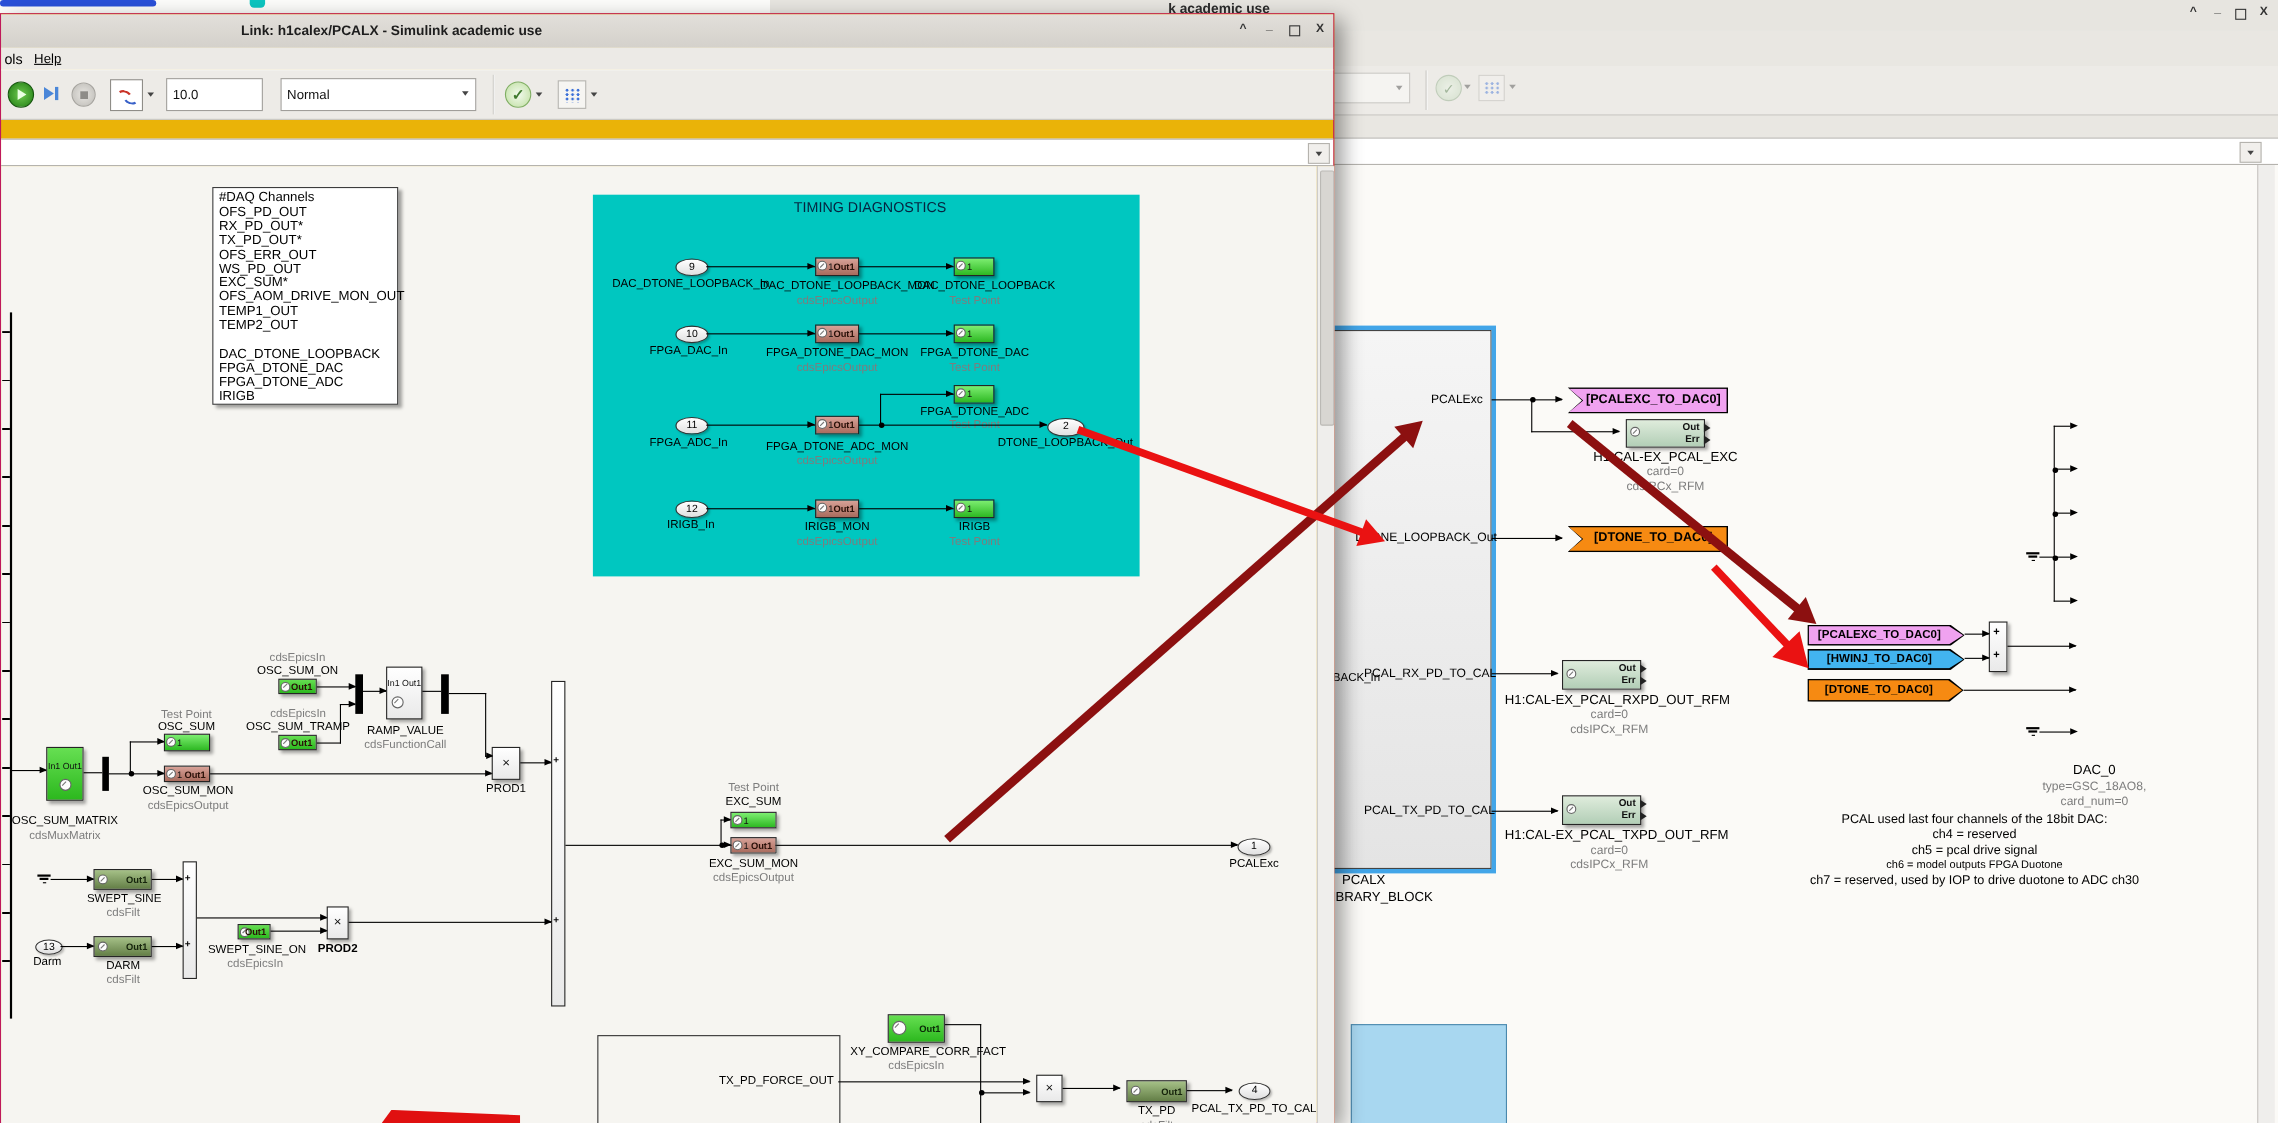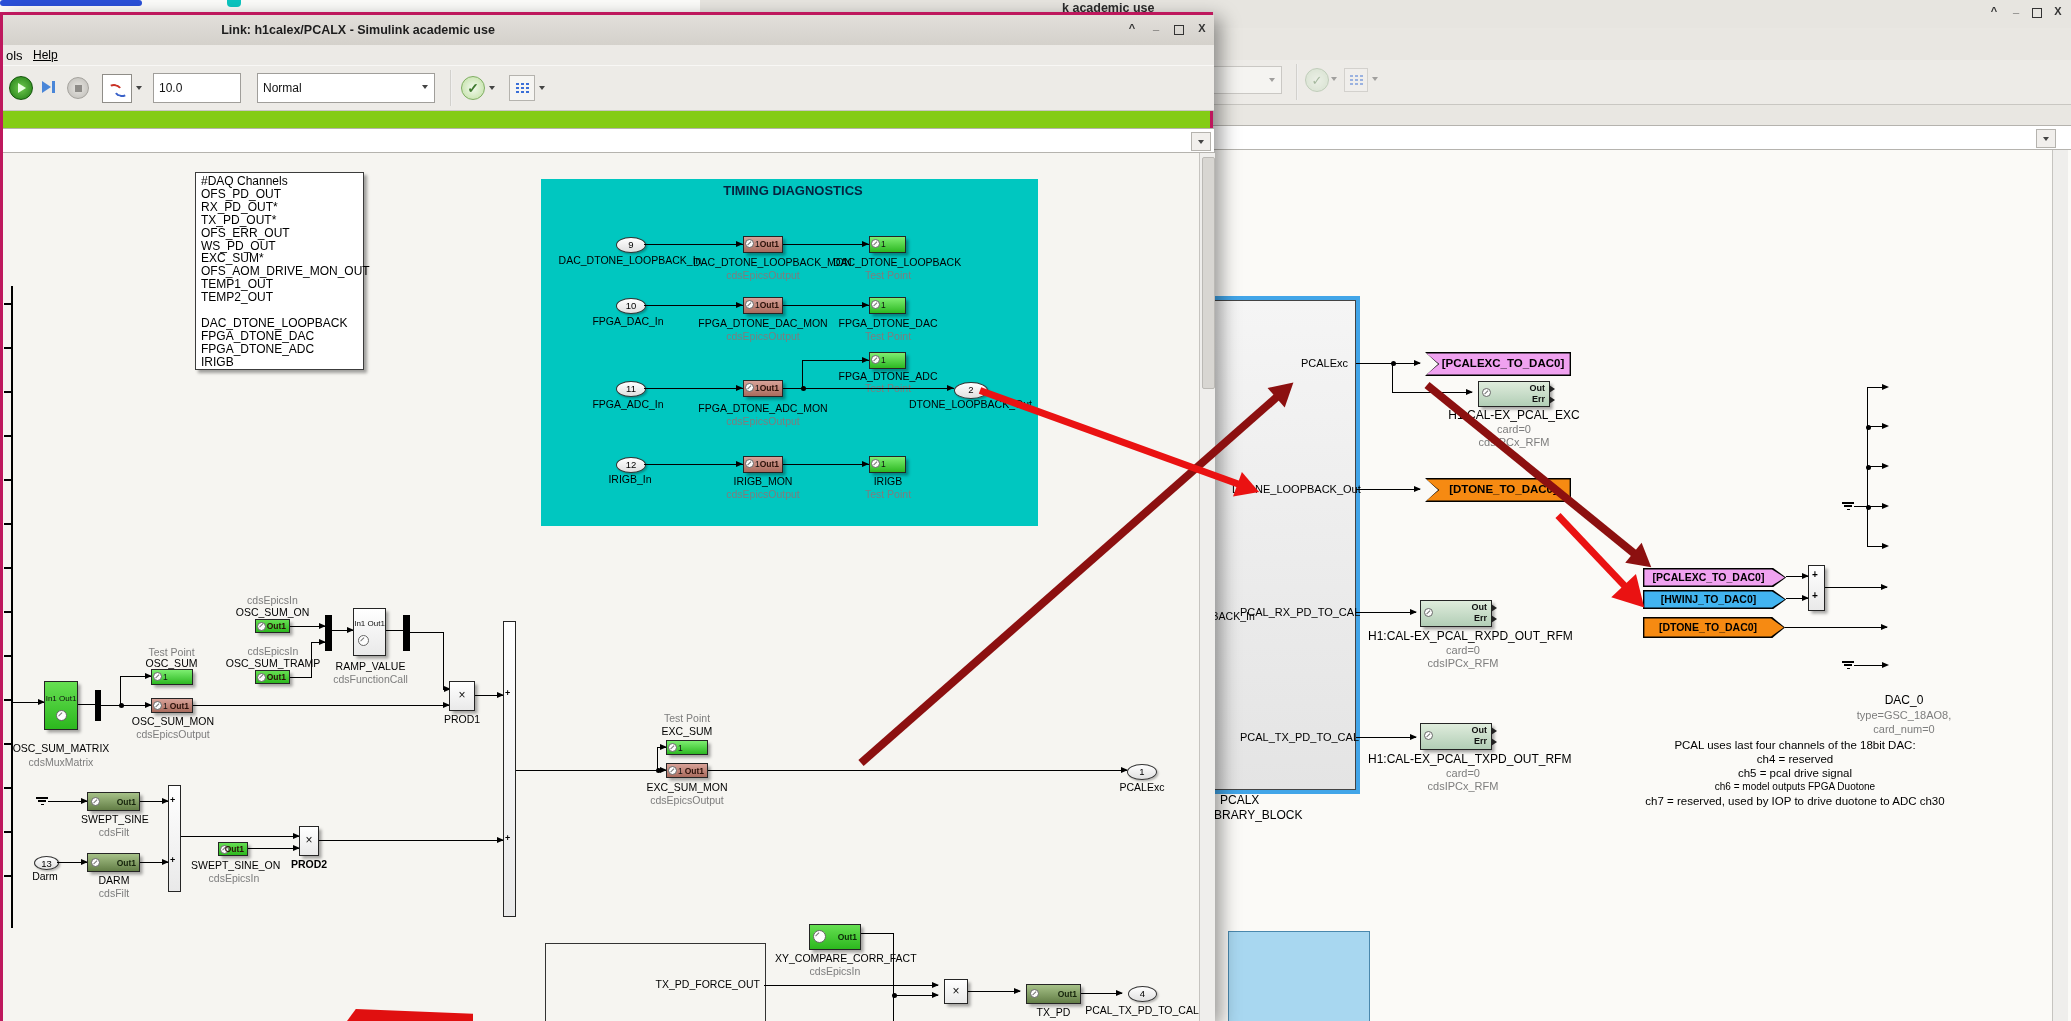--- a/index.html
+++ b/index.html
@@ -203,30 +203,30 @@
       </div>
     <div class="wire wh" style="left:1854px;top:506px;width:14px;"></div>
     <div class="gnd" style="left:1842px;top:661px;">
         <i></i>
         <i></i>
         <i></i>
       </div>
     <div class="wire wh" style="left:1854px;top:665px;width:28px;"></div>
       <div class="ar" style="left:1882px;top:666px;"></div>
 
-    <div class="lbl" style="left:1585px;top:739px;width:420px;font-size:11.5px;">PCAL uses last four channels of the 18bit DAC:</div>
+    <div class="lbl" style="left:1585px;top:739px;width:420px;font-size:11.5px;">PCAL used last four channels of the 18bit DAC:</div>
     <div class="lbl" style="left:1585px;top:753px;width:420px;font-size:11.5px;">ch4 = reserved</div>
     <div class="lbl" style="left:1585px;top:767px;width:420px;font-size:11.5px;">ch5 = pcal drive signal</div>
     <div class="lbl" style="left:1585px;top:781px;width:420px;font-size:10px;">ch6 = model outputs FPGA Duotone</div>
     <div class="lbl" style="left:1585px;top:795px;width:420px;font-size:11.5px;">ch7 = reserved, used by IOP to drive duotone to ADC ch30</div>
 
     <div class="abs" style="left:1228px;top:931px;width:140px;height:95px;background:#a8d7f0;border:1px solid #4a88ad;"></div>
   </div>
 
-  <div class="abs" style="left:0;top:12px;width:1213px;height:1009px;background:#84cc16;border:3px solid #be185d;box-sizing:border-box;z-index:10;box-shadow:8px 6px 18px rgba(0,0,0,.4);">
+  <div class="abs" style="left:0;top:12px;width:1213px;height:1009px;background:#eab308;border:1px solid #be185d;box-sizing:border-box;z-index:10;box-shadow:8px 6px 18px rgba(0,0,0,.4);">
 
     <div class="abs" style="left:0;top:0;width:1211px;height:30px;background:linear-gradient(#e2dfda,#d4d1cb);border-bottom:1px solid #b8b6b0;">
       <div class="lbl" style="left:0;top:8px;width:710px;font-weight:bold;font-size:12.5px;color:#1d1d1d;">Link: h1calex/PCALX - Simulink academic use</div>
       <div class="tbtn" style="left:1121px;top:7px;">^</div>
       <div class="tbtn" style="left:1145px;top:4px;">_</div>
       <div class="maxsq" style="left:1171px;top:10px;"></div>
       <div class="tbtn" style="left:1191px;top:7px;">X</div>
     </div>
 
     <div class="abs" style="left:0;top:30px;width:1211px;height:20px;background:#eceae6;">
@@ -290,21 +290,21 @@
           <div>TEMP1_OUT</div>
           <div>TEMP2_OUT</div>
           <div style="height:12.9px;"></div>
           <div>DAC_DTONE_LOOPBACK</div>
           <div>FPGA_DTONE_DAC</div>
           <div>FPGA_DTONE_ADC</div>
           <div>IRIGB</div>
         </div>
 
         <div class="abs" style="left:538px;top:176px;width:497px;height:347px;background:#00c7c0;"></div>
-        <div class="lbl" style="left:640px;top:181px;width:300px;font-weight:bold;font-size:13px;color:#06233f;">TIMING DIAGNOSTICS</div>
+        <div class="lbl" style="left:640px;top:181px;width:300px;font-weight:normal;font-size:13px;color:#06233f;">TIMING DIAGNOSTICS</div>
 
         <div class="oval" style="left:613px;top:234px;width:28px;height:14px;">9</div>
         <div class="wire wh" style="left:641px;top:241px;width:99px;"></div>
           <div class="ar" style="left:733px;top:242px;"></div>
         <div class="blk g-br" style="left:740px;top:233px;width:40px;height:17px;">
             <span class="lnk"></span>
             <span class="bl">1</span>
             <span class="br">Out1</span>
           </div>
         <div class="wire wh" style="left:780px;top:241px;width:86px;"></div>

